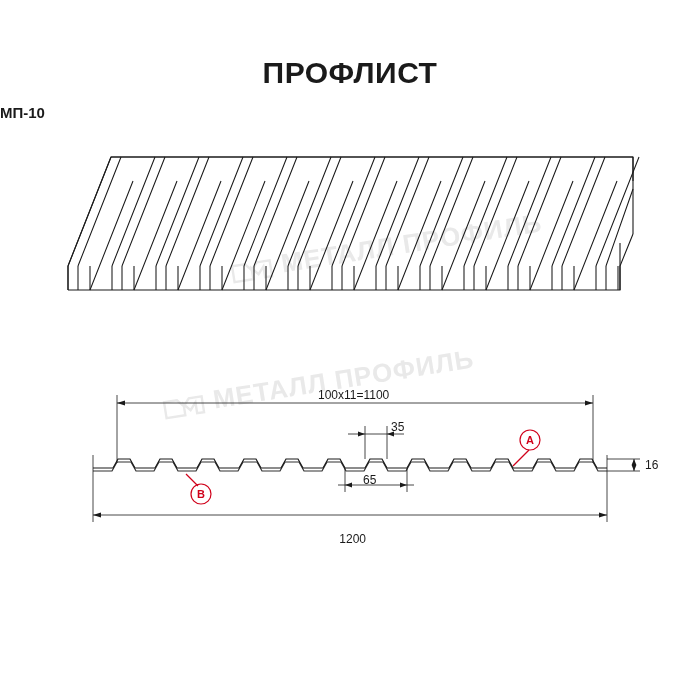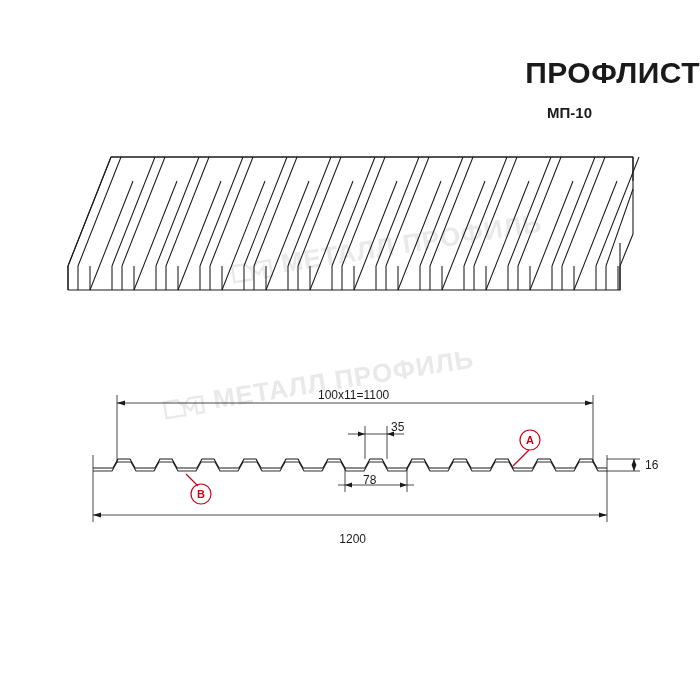--- a/index.html
+++ b/index.html
@@ -20,32 +20,32 @@
     left: 0;
     top: 0;
     width: 700px;
     height: 700px;
   }
   .title {
     position: absolute;
     left: 0;
     top: 56px;
     width: 700px;
-    text-align: right;
+    text-align: center;
     font-size: 30px;
     font-weight: bold;
     letter-spacing: 0.5px;
     color: #1a1a1a;
   }
   .subtitle {
     position: absolute;
     left: 0;
     top: 104px;
     width: 592px;
-    text-align: right;
+    text-align: left;
     font-size: 15px;
     font-weight: bold;
     color: #1a1a1a;
   }
   .footer-note {
     position: absolute;
     left: 0;
     top: 618px;
     width: 700px;
     text-align: center;
@@ -233,19 +233,19 @@
       <circle cx="530" cy="440" r="10"></circle>
 
       <line x1="186" y1="474" x2="198" y2="486"></line>
       <circle cx="201" cy="494" r="10"></circle>
     </g>
   </svg>
 
   <div class="dim-label" style="left:318px; top:388px;">100х11=1100</div>
   <div class="dim-label" style="left:334px; top:532px; width:32px; text-align:right; font-size:12px;">1200</div>
   <div class="dim-label" style="left:391px; top:420px;">35</div>
-  <div class="dim-label" style="left:363px; top:473px;">78</div>
+  <div class="dim-label" style="left:363px; top:473px;">65</div>
   <div class="dim-label" style="left:645px; top:458px;">16</div>
 
   <div class="callout-letter" style="left:520px; top:434px;">A</div>
   <div class="callout-letter" style="left:191px; top:488px;">B</div>
 
 </div>
 
 </body></html>

